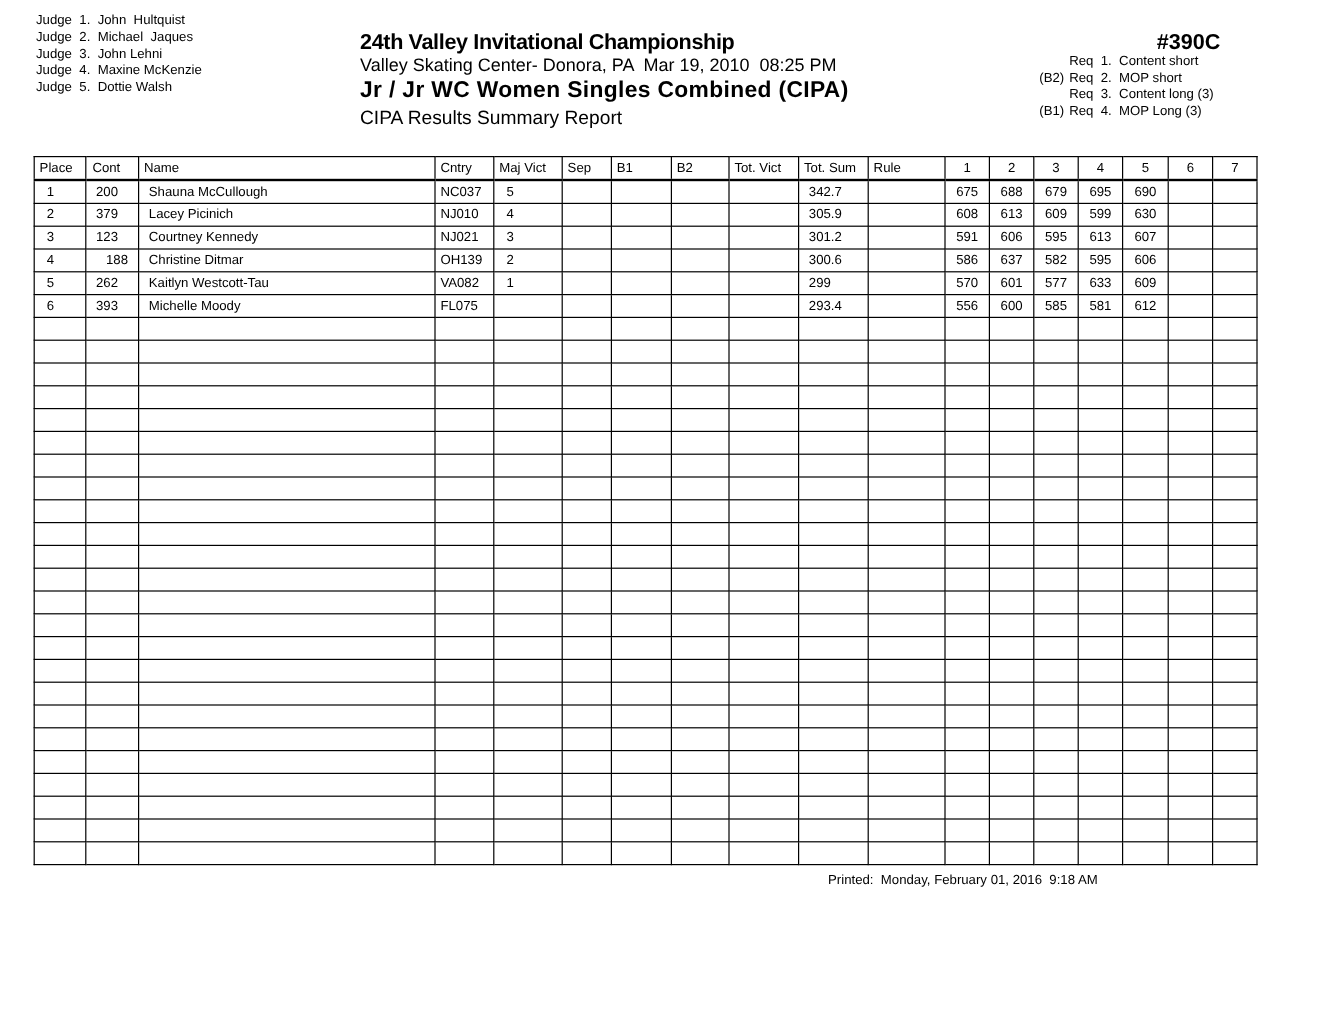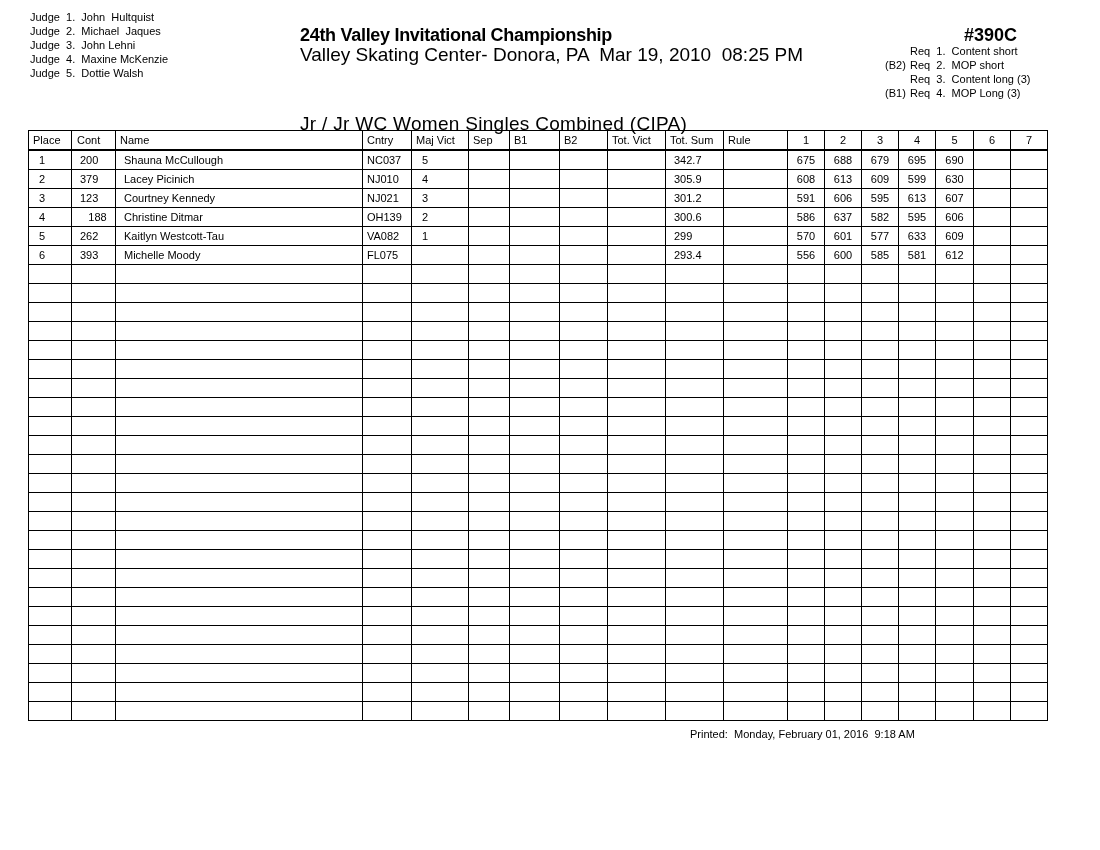--- a/index.html
+++ b/index.html
@@ -2,26 +2,26 @@
 <html><head>
 <meta charset="utf-8">
 <style>
   html, body { margin: 0; padding: 0; background: #ffffff; }
   body { width: 1100px; height: 850px; position: relative; overflow: hidden;
          font-family: "Liberation Sans", sans-serif; color: #000; }
   .judges { position: absolute; left: 30px; top: 10px; font-size: 11px; line-height: 14px; }
   .judges div { white-space: pre; }
   .title-block { position: absolute; left: 300px; width: 500px; top: 24px; }
   .t1 { font-size: 18px; font-weight: bold; line-height: 22px; letter-spacing: -0.3px; }
-  .t2 { font-size: 19px; line-height: 18px; white-space: pre; }
-  .t3 { font-size: 19px; font-weight: normal; line-height: 24px; letter-spacing: 0.3px; margin-top: 48px; }
+  .t2 { font-size: 15px; line-height: 18px; white-space: pre; }
+  .t3 { font-size: 19px; font-weight: bold; line-height: 24px; letter-spacing: 0.3px; }
   .t4 { font-size: 16px; line-height: 22px; }
   .event-no { position: absolute; left: 964px; top: 25px; font-size: 18px; font-weight: bold; }
   .reqs { position: absolute; left: 862px; top: 44px; font-size: 11px; line-height: 14px; }
-  .reqs .r { white-space: pre; margin-left: 19px; }
+  .reqs .r { white-space: pre; }
   .reqs .pre { display: inline-block; width: 29px; text-align: center; }
   table.results { position: absolute; left: 28px; top: 130px; border-collapse: collapse;
                   font-size: 11px; table-layout: fixed; }
   table.results th, table.results td { border: 1px solid #000; padding: 0 0 0 4px; height: 18px;
                   font-weight: normal; text-align: left; white-space: nowrap; overflow: hidden; }
   table.results thead th { border-bottom: 2px solid #000; }
   table.results th.c, table.results td.cc { text-align: center; padding-left: 0; }
   .printed { position: absolute; left: 690px; top: 728px; font-size: 11px; white-space: pre; }
 </style>
 </head>
@@ -32,20 +32,21 @@
   <div>Judge  2.  Michael  Jaques</div>
   <div>Judge  3.  John Lehni</div>
   <div>Judge  4.  Maxine McKenzie</div>
   <div>Judge  5.  Dottie Walsh</div>
 </div>
 
 <div class="title-block">
   <div class="t1">24th Valley Invitational Championship</div>
   <div class="t2">Valley Skating Center- Donora, PA  Mar 19, 2010  08:25 PM</div>
   <div class="t3">Jr / Jr WC Women Singles Combined (CIPA)</div>
+  <div class="t4">CIPA Results Summary Report</div>
 </div>
 
 <div class="event-no">#390C</div>
 
 <div class="reqs">
   <div class="r"><span class="pre"></span><span>Req  1.  Content short</span></div>
   <div class="r"><span class="pre">(B2)</span><span>Req  2.  MOP short</span></div>
   <div class="r"><span class="pre"></span><span>Req  3.  Content long (3)</span></div>
   <div class="r"><span class="pre">(B1)</span><span>Req  4.  MOP Long (3)</span></div>
 </div>

